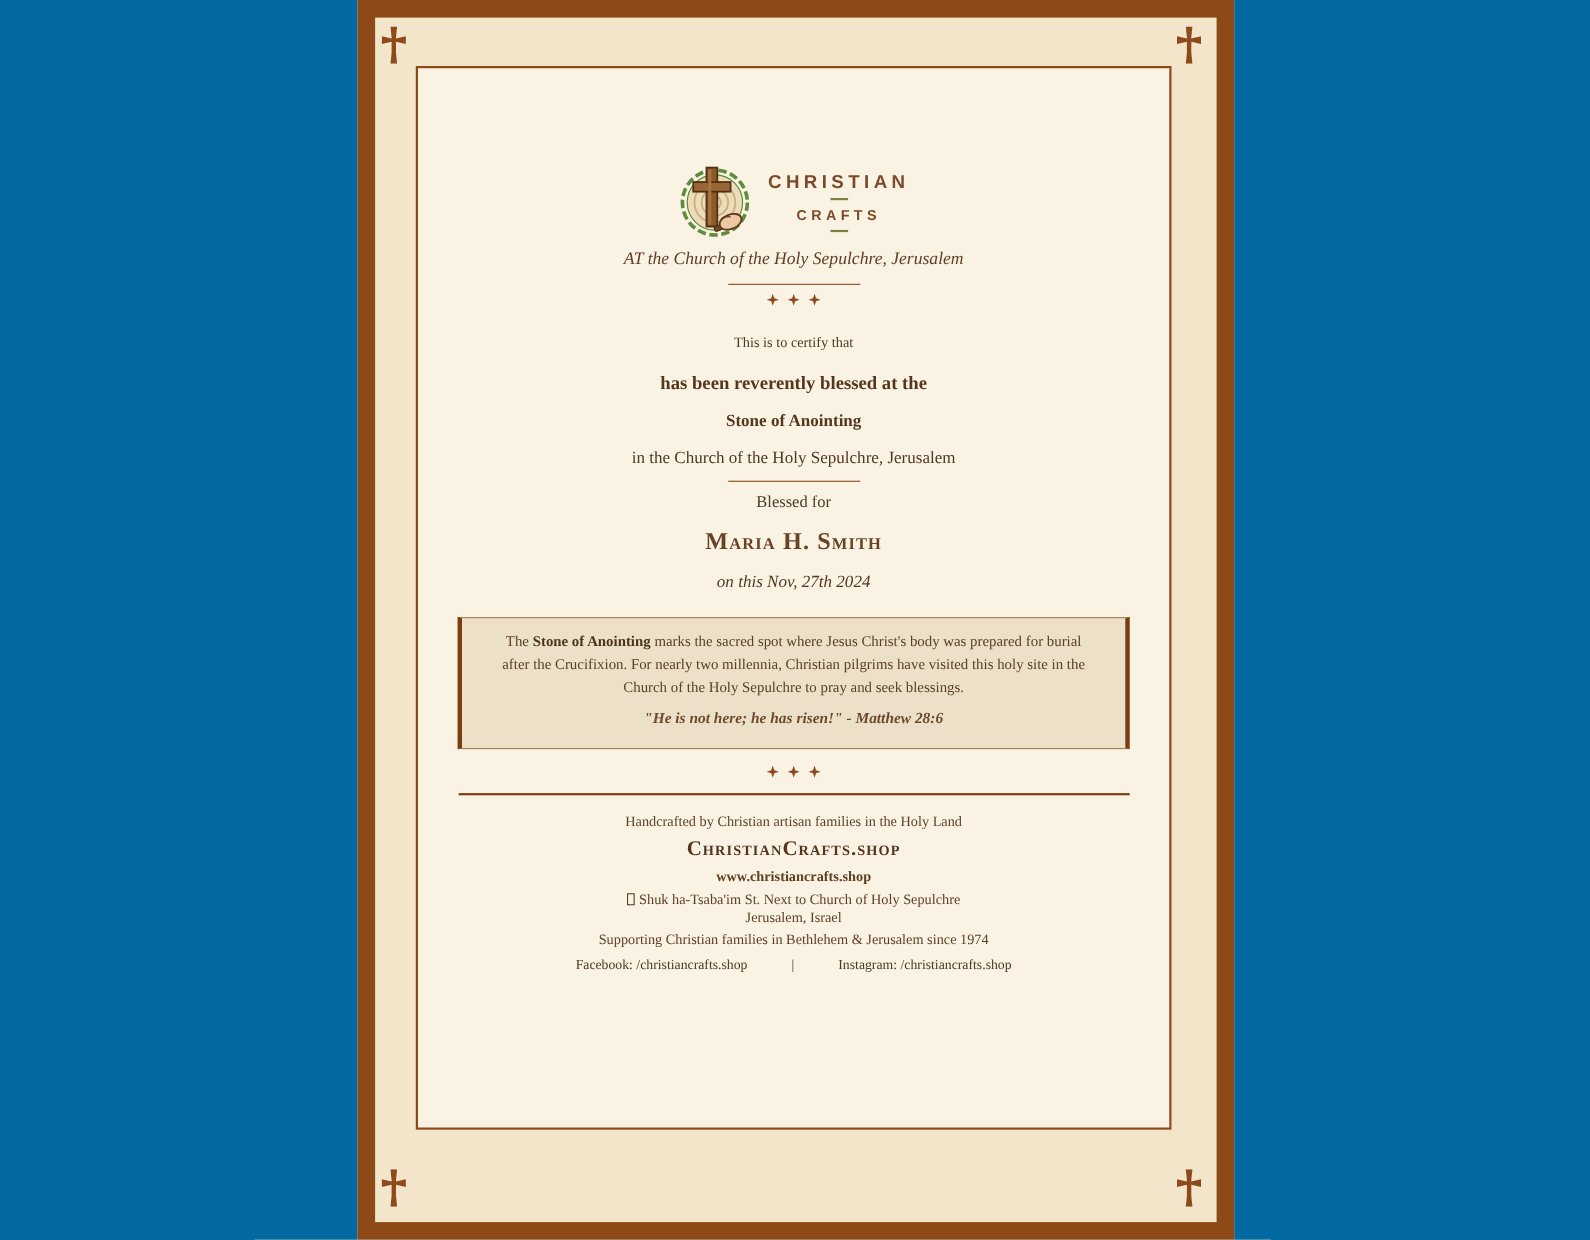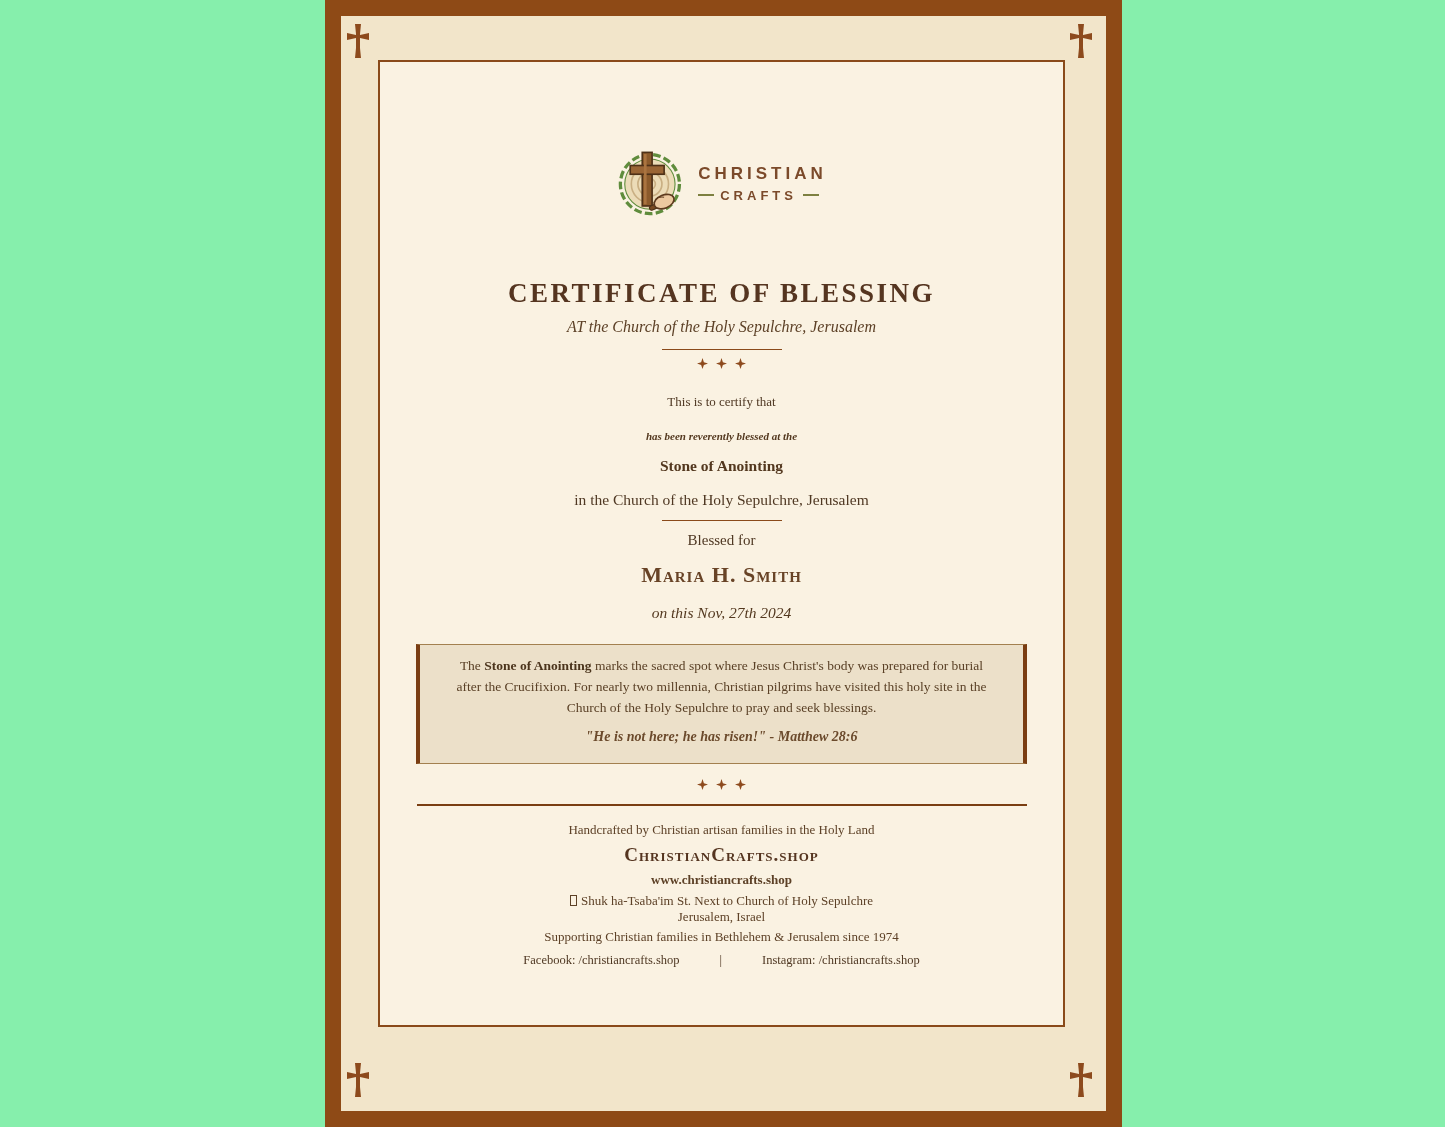--- a/index.html
+++ b/index.html
@@ -1,21 +1,21 @@
 <!DOCTYPE html>
 <html><head>
 <meta charset="utf-8">
 <style>
   * { margin:0; padding:0; box-sizing:border-box; }
   html,body { width:1445px; height:1127px; }
   body {
     font-family: "Liberation Serif", "DejaVu Serif", serif;
     background:#f4e7cd;
   }
-  .canvas { position:relative; width:1445px; height:1127px; background:#86efac; overflow:hidden; }
+  .canvas { position:relative; width:1445px; height:1127px; background:#0369a1; overflow:hidden; }
 
   .frame {
     position:absolute; left:325px; top:0; width:797px; height:1127px;
     border:16px solid #8e4a16; background:#f2e5ca;
   }
   .corner-cross { position:absolute; width:22px; height:34px; }
   .corner-cross.tl { left:347px; top:24px; }
   .corner-cross.tr { left:1070px; top:24px; }
   .corner-cross.bl { left:347px; top:1063px; }
   .corner-cross.br { left:1070px; top:1063px; }
@@ -28,21 +28,21 @@
   }
 
   
   .logo { margin-top:86px; display:flex; align-items:center; gap:12px; }
   .logo-mark { width:70px; height:70px; }
   .logo-text { text-align:left; }
   .logo-brand-top {
     font-family:"Liberation Sans", sans-serif;
     font-weight:bold; font-size:17px; letter-spacing:4px; color:#7b4a2a;
   }
-  .logo-brand-bottom-row { display:flex; align-items:center; gap:6px; margin-top:4px; }
+  .logo-brand-bottom-row { display:flex; align-items:center; gap:6px; margin-top:4px;flex-direction:column; }
   .logo-dash { width:16px; height:2px; background:#7d8040; }
   .logo-brand-bottom {
     font-family:"Liberation Sans", sans-serif;
     font-weight:bold; font-size:13px; letter-spacing:4px; color:#7b4a2a;
   }
 
   .title {
     margin-top:60px; font-size:27px; font-weight:bold;
     letter-spacing:2.5px; color:#553520;
   }
@@ -50,21 +50,21 @@
 
   .divider-short { width:120px; height:1px; background:#8a4a1a; margin-top:13px; }
   .diamond-row { display:flex; gap:8px; margin-top:8px; }
   .diamond-row svg { width:11px; height:11px; }
 
   .certify-line { margin-top:25px; font-size:13px; }
   .product-name {
     margin-top:17px; font-variant:small-caps; font-weight:bold;
     font-size:23px; letter-spacing:1px; color:#97781e;
   }
-  .blessed-line { margin-top:20px; font-size:11px; font-weight:bold; font-style:italic; color:#53381f; }
+  .blessed-line { margin-top:20px; font-size:17px; font-weight:bold; color:#53381f; }
   .location-name { margin-top:15px; font-size:15.5px; font-weight:bold; color:#53381f; }
   .church-line { margin-top:16px; font-size:15.5px; }
   .divider-short.second { margin-top:11px; }
   .blessed-for { margin-top:11px; font-size:15px; }
   .recipient {
     margin-top:13px; font-variant:small-caps; font-weight:bold;
     font-size:22px; letter-spacing:1px; color:#684326;
   }
   .date-line { margin-top:16px; font-style:italic; font-size:15.5px; color:#53381f; }
 
@@ -136,21 +136,20 @@
       <div class="logo-text">
         <div class="logo-brand-top">CHRISTIAN</div>
         <div class="logo-brand-bottom-row">
           <span class="logo-dash"></span>
           <span class="logo-brand-bottom">CRAFTS</span>
           <span class="logo-dash"></span>
         </div>
       </div>
     </div>
 
-    <h1 class="title">CERTIFICATE OF BLESSING</h1>
     <div class="subtitle">AT the Church of the Holy Sepulchre, Jerusalem</div>
 
     <div class="divider-short"></div>
 
     <div class="diamond-row">
       <svg viewBox="0 0 12 12">
           <path d="M6 0 L7.5 4.5 L12 6 L7.5 7.5 L6 12 L4.5 7.5 L0 6 L4.5 4.5 Z" fill="#8d4a1d"></path>
         </svg>
       <svg viewBox="0 0 12 12">
           <path d="M6 0 L7.5 4.5 L12 6 L7.5 7.5 L6 12 L4.5 7.5 L0 6 L4.5 4.5 Z" fill="#8d4a1d"></path>

